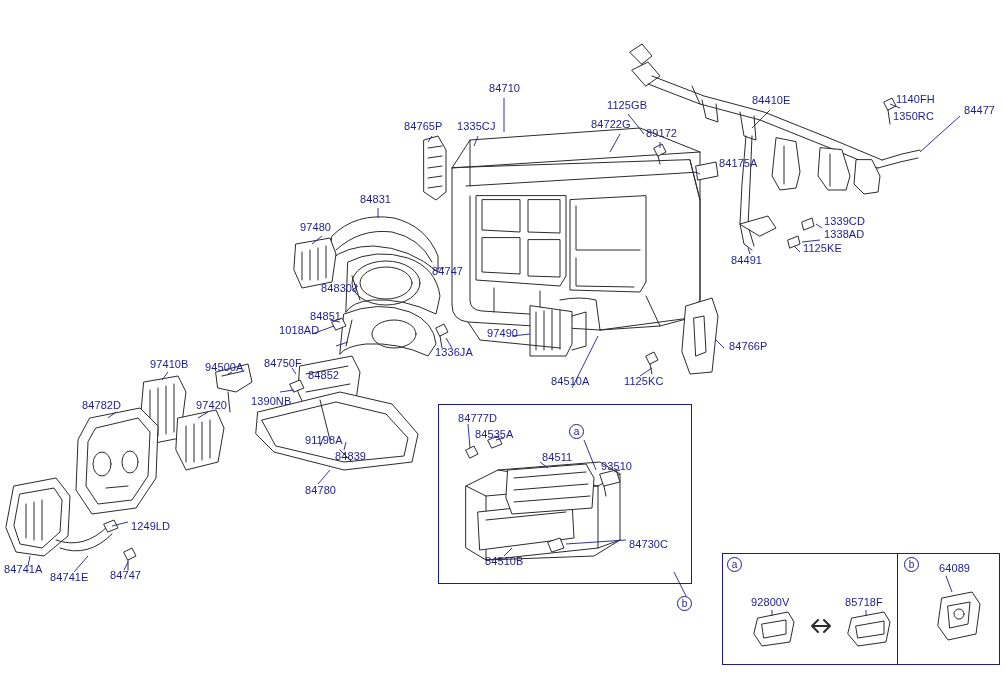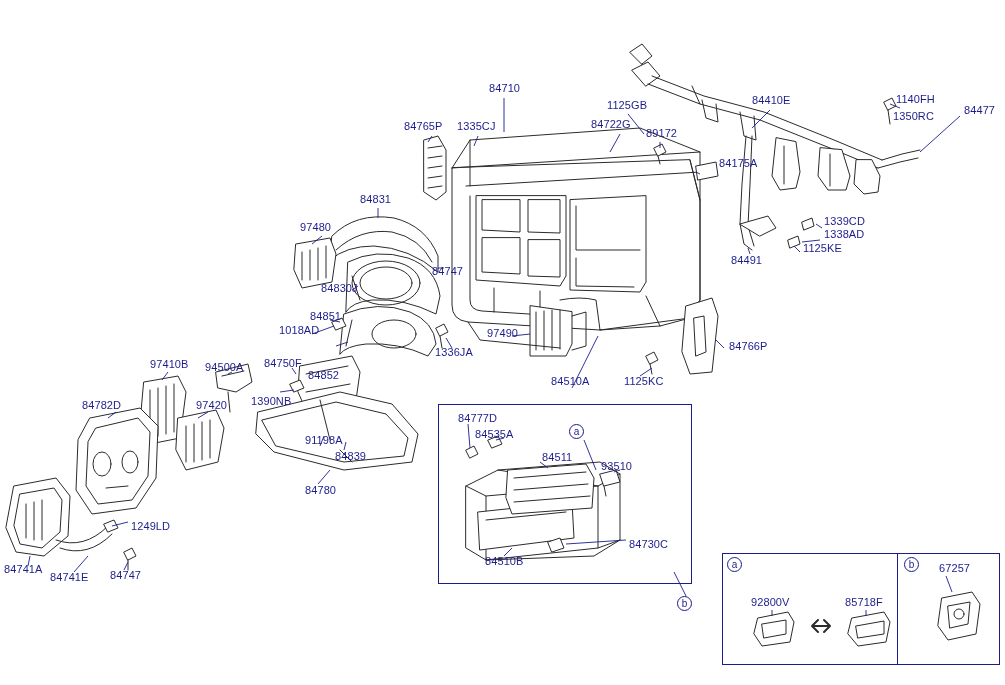--- a/index.html
+++ b/index.html
@@ -311,17 +311,17 @@
   <div class="lbl" style="left:335px;top:450px;">84839</div>
   <div class="lbl" style="left:519px;top:451px;margin-left:23px;">84511</div>
   <div class="lbl" style="left:601px;top:460px;">93510</div>
   <div class="lbl" style="left:305px;top:484px;">84780</div>
   <div class="lbl" style="left:131px;top:520px;">1249LD</div>
   <div class="lbl" style="left:629px;top:538px;">84730C</div>
   <div class="lbl" style="left:485px;top:555px;">84510B</div>
   <div class="lbl" style="left:4px;top:563px;">84741A</div>
   <div class="lbl" style="left:50px;top:571px;">84741E</div>
   <div class="lbl" style="left:110px;top:569px;">84747</div>
-  <div class="lbl" style="left:939px;top:562px;">67257</div>
+  <div class="lbl" style="left:939px;top:562px;">64089</div>
   <div class="lbl" style="left:751px;top:596px;">92800V</div>
   <div class="lbl" style="left:845px;top:596px;">85718F</div>
 
 </div>
 
 </body></html>

